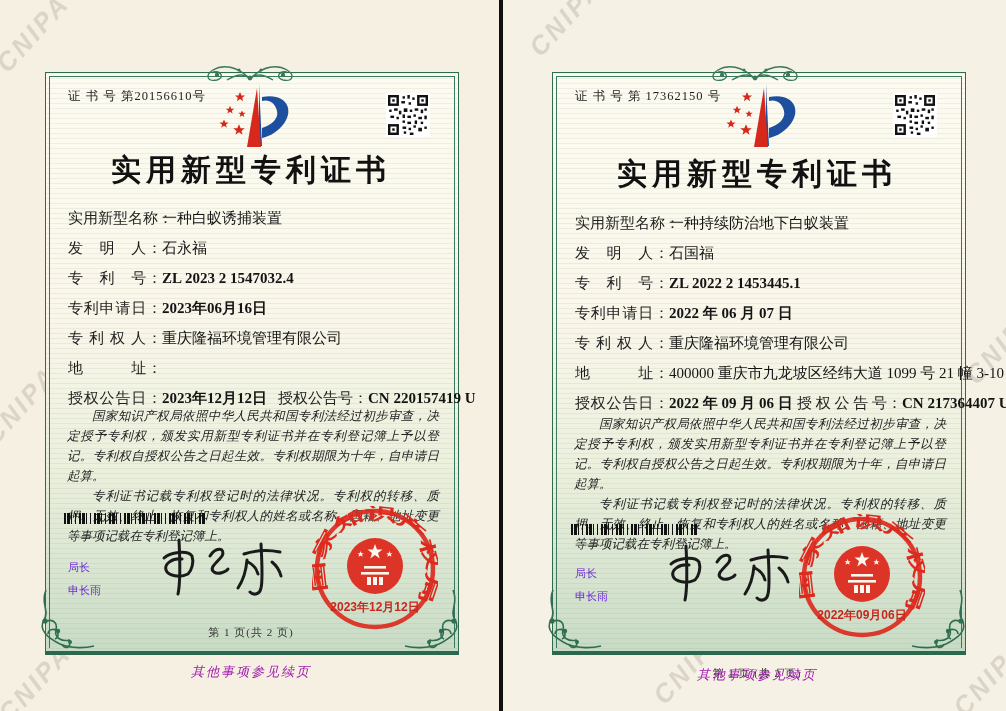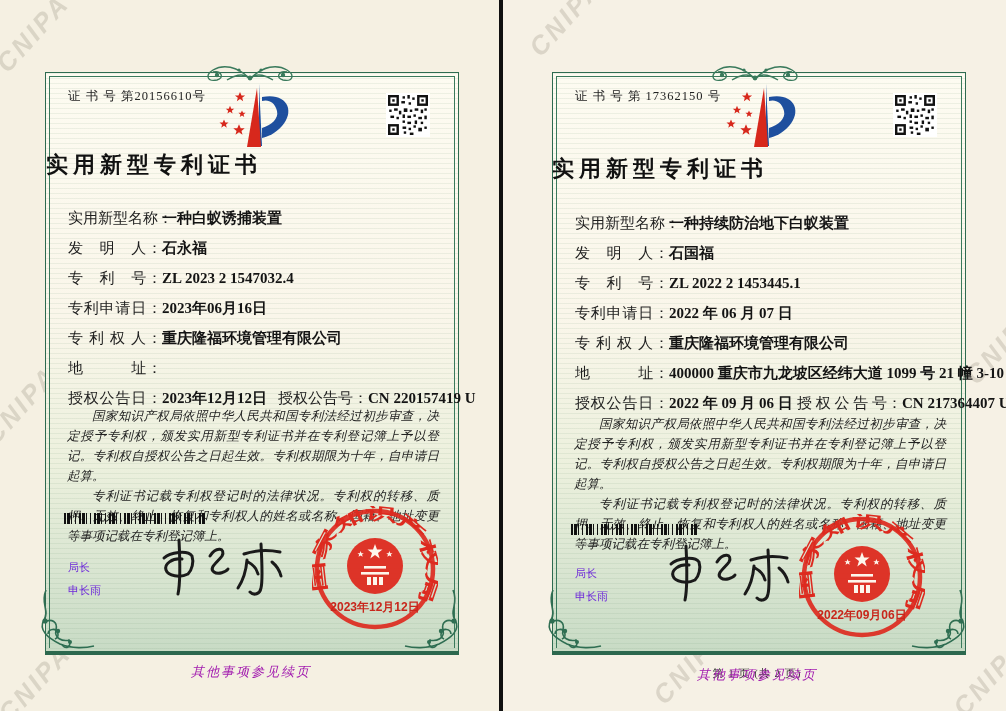--- a/index.html
+++ b/index.html
@@ -28,29 +28,29 @@
 
   .orn-top{position:absolute;left:50%;top:58px;transform:translateX(-50%);}
   .orn-corner{position:absolute;}
   .orn-bl{left:36px;top:588px;}
   .orn-br{right:36px;top:588px;transform:scaleX(-1);}
 
   .certno{position:absolute;left:68px;top:88px;font-size:12.5px;color:#222;
           letter-spacing:1px;white-space:pre;}
   .logo{position:absolute;left:212px;top:84px;}
   .qr{position:absolute;left:386px;top:93px;background:#fff;padding:2px;}
-  .title{position:absolute;left:46px;top:150px;width:410px;text-align:left;
-         font-size:22px;font-weight:bold;color:#111;letter-spacing:5px;}
+  .title{position:absolute;left:46px;top:150px;width:410px;text-align:center;
+         font-size:30px;font-weight:bold;color:#111;letter-spacing:5px;}
 
   .fields{position:absolute;left:68px;top:203px;width:372px;}
   .frow{display:flex;height:30px;align-items:center;font-size:15px;color:#1d1d1d;}
   .fl{width:94px;flex:0 0 94px;text-align:justify;text-align-last:justify;
       white-space:pre;color:#1d1d1d;}
   .fv{white-space:pre;font-weight:600;color:#141414;}
-  .fv.plain{font-weight:bold;}
+  .fv.plain{font-weight:normal;}
   .fv.dcol{width:116px;flex:0 0 116px;}
   .fl2{white-space:pre;}
 
   .paras{position:absolute;left:67px;top:406px;width:372px;font-size:12.5px;
          line-height:20px;text-align:justify;color:#222;font-style:italic;}
   .paras p{margin:0;text-indent:2em;}
 
   .barcode{position:absolute;left:64px;top:513px;width:141px;height:11px;
     background:repeating-linear-gradient(90deg,#111 0 2px,transparent 2px 3px,
       #111 3px 6px,transparent 6px 7px,#111 7px 8px,transparent 8px 11px,
@@ -265,20 +265,21 @@
         <polygon points="77,45 78,47.5 80.5,47.5 78.6,49 79.3,51.5 77,50 74.7,51.5 75.4,49 73.5,47.5 76,47.5" transform="scale(0.9) translate(9,5)"></polygon>
         <rect x="52" y="60" width="22" height="2.6"></rect>
         <rect x="49" y="66" width="28" height="2.6"></rect>
         <rect x="55" y="71" width="4" height="8"></rect>
           <rect x="61" y="71" width="4" height="8"></rect>
           <rect x="67" y="71" width="4" height="8"></rect>
       </g>
       <text x="63" y="105" text-anchor="middle" font-size="12" font-weight="bold" fill="#c8271c" font-family="Liberation Sans, sans-serif">2023年12月12日</text>
     </svg>
 
+    <div class="pageno">第 1 页(共 2 页)</div>
     <div class="footnote">其他事项参见续页</div>
   </div>
 
   <div class="divider"></div>
 
   <div class="cert c-right">
     <span class="wm" style="left:16px;top:2px;">CNIPA</span>
     <span class="wm lg" style="left:170px;top:230px;color:rgba(190,184,166,0.3);">CNIPA</span>
     <span class="wm" style="left:452px;top:330px;">CNIPA</span>
     <span class="wm" style="left:140px;top:650px;">CNIPA</span>

